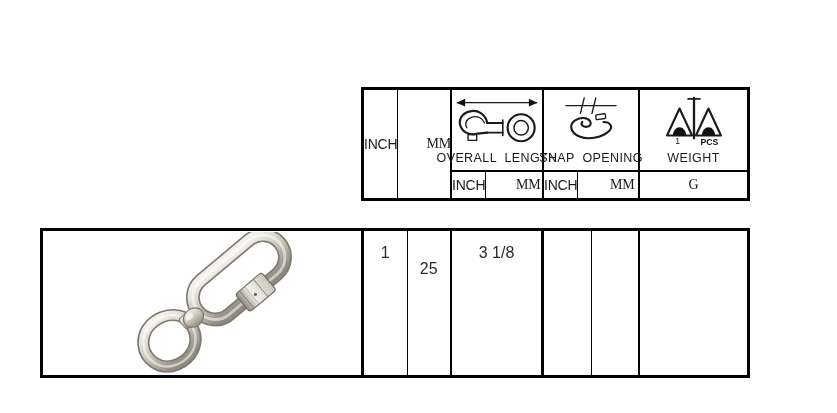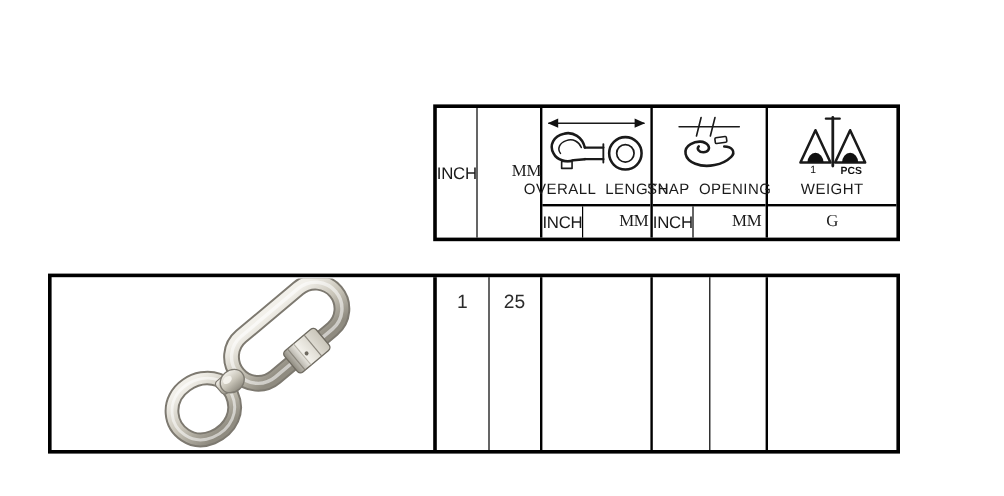--- a/index.html
+++ b/index.html
@@ -39,21 +39,21 @@
   .product-cell{
     width:321px;border-right:3px solid var(--border,#000);box-sizing:border-box;
     display:flex;align-items:center;justify-content:center;overflow:hidden;
   }
   .val-group{display:flex;border-right:2px solid var(--border,#000);box-sizing:border-box;}
   .val-group.last{border-right:none;flex:1;}
   .val-cell{
     flex:1;border-right:1px solid var(--border,#000);box-sizing:border-box;
     text-align:center;padding-top:14px;font-size:16px;color:#2b2b2b;line-height:1;
   }
-  .val-cell.last{border-right:none;}
+  .val-cell.last{border-right:none;margin-top:16px;}
   .tech-icon{stroke:var(--text,#111);fill:none;stroke-linecap:round;stroke-linejoin:round;}
 </style>
 </head>
 <body>
 
 <div class="canvas">
 
   <div class="spec-header">
 
     <div class="spec-col w1">
@@ -172,20 +172,21 @@
         </g>
       </svg>
     </div>
 
     <div class="val-group w1">
       <div class="val-cell">1</div>
       <div class="val-cell last">25</div>
     </div>
 
     <div class="val-group w2">
+      <div class="val-cell">3 1/8</div>
     </div>
 
     <div class="val-group w3">
       <div class="val-cell"></div>
       <div class="val-cell last"></div>
     </div>
 
     <div class="val-group w4 last">
       <div class="val-cell last"></div>
     </div>

